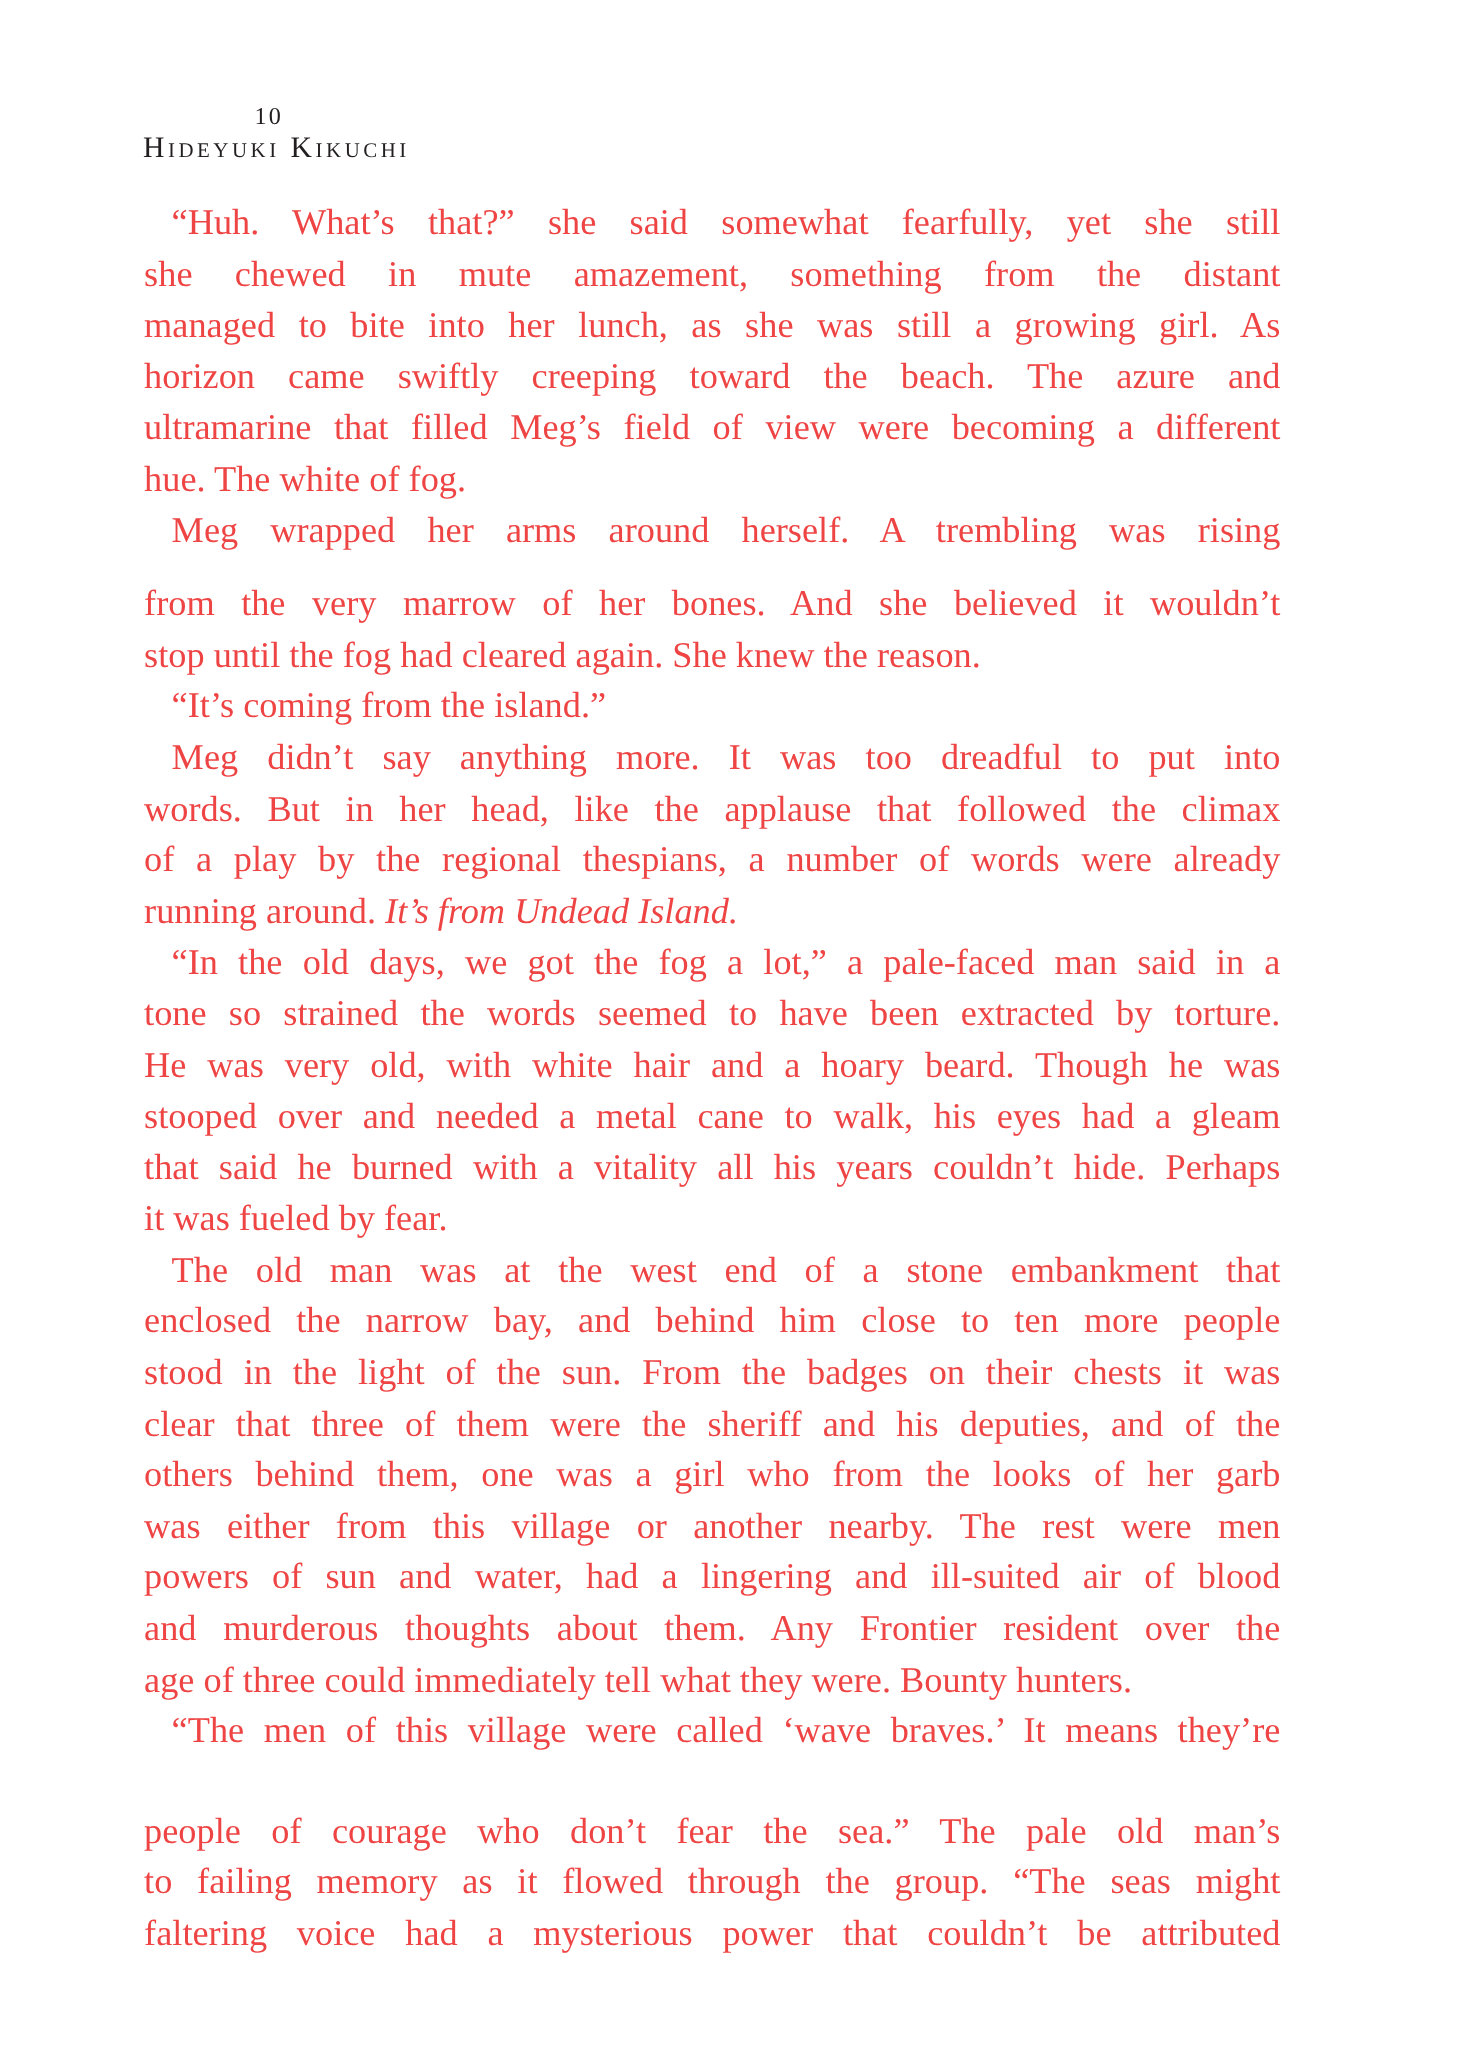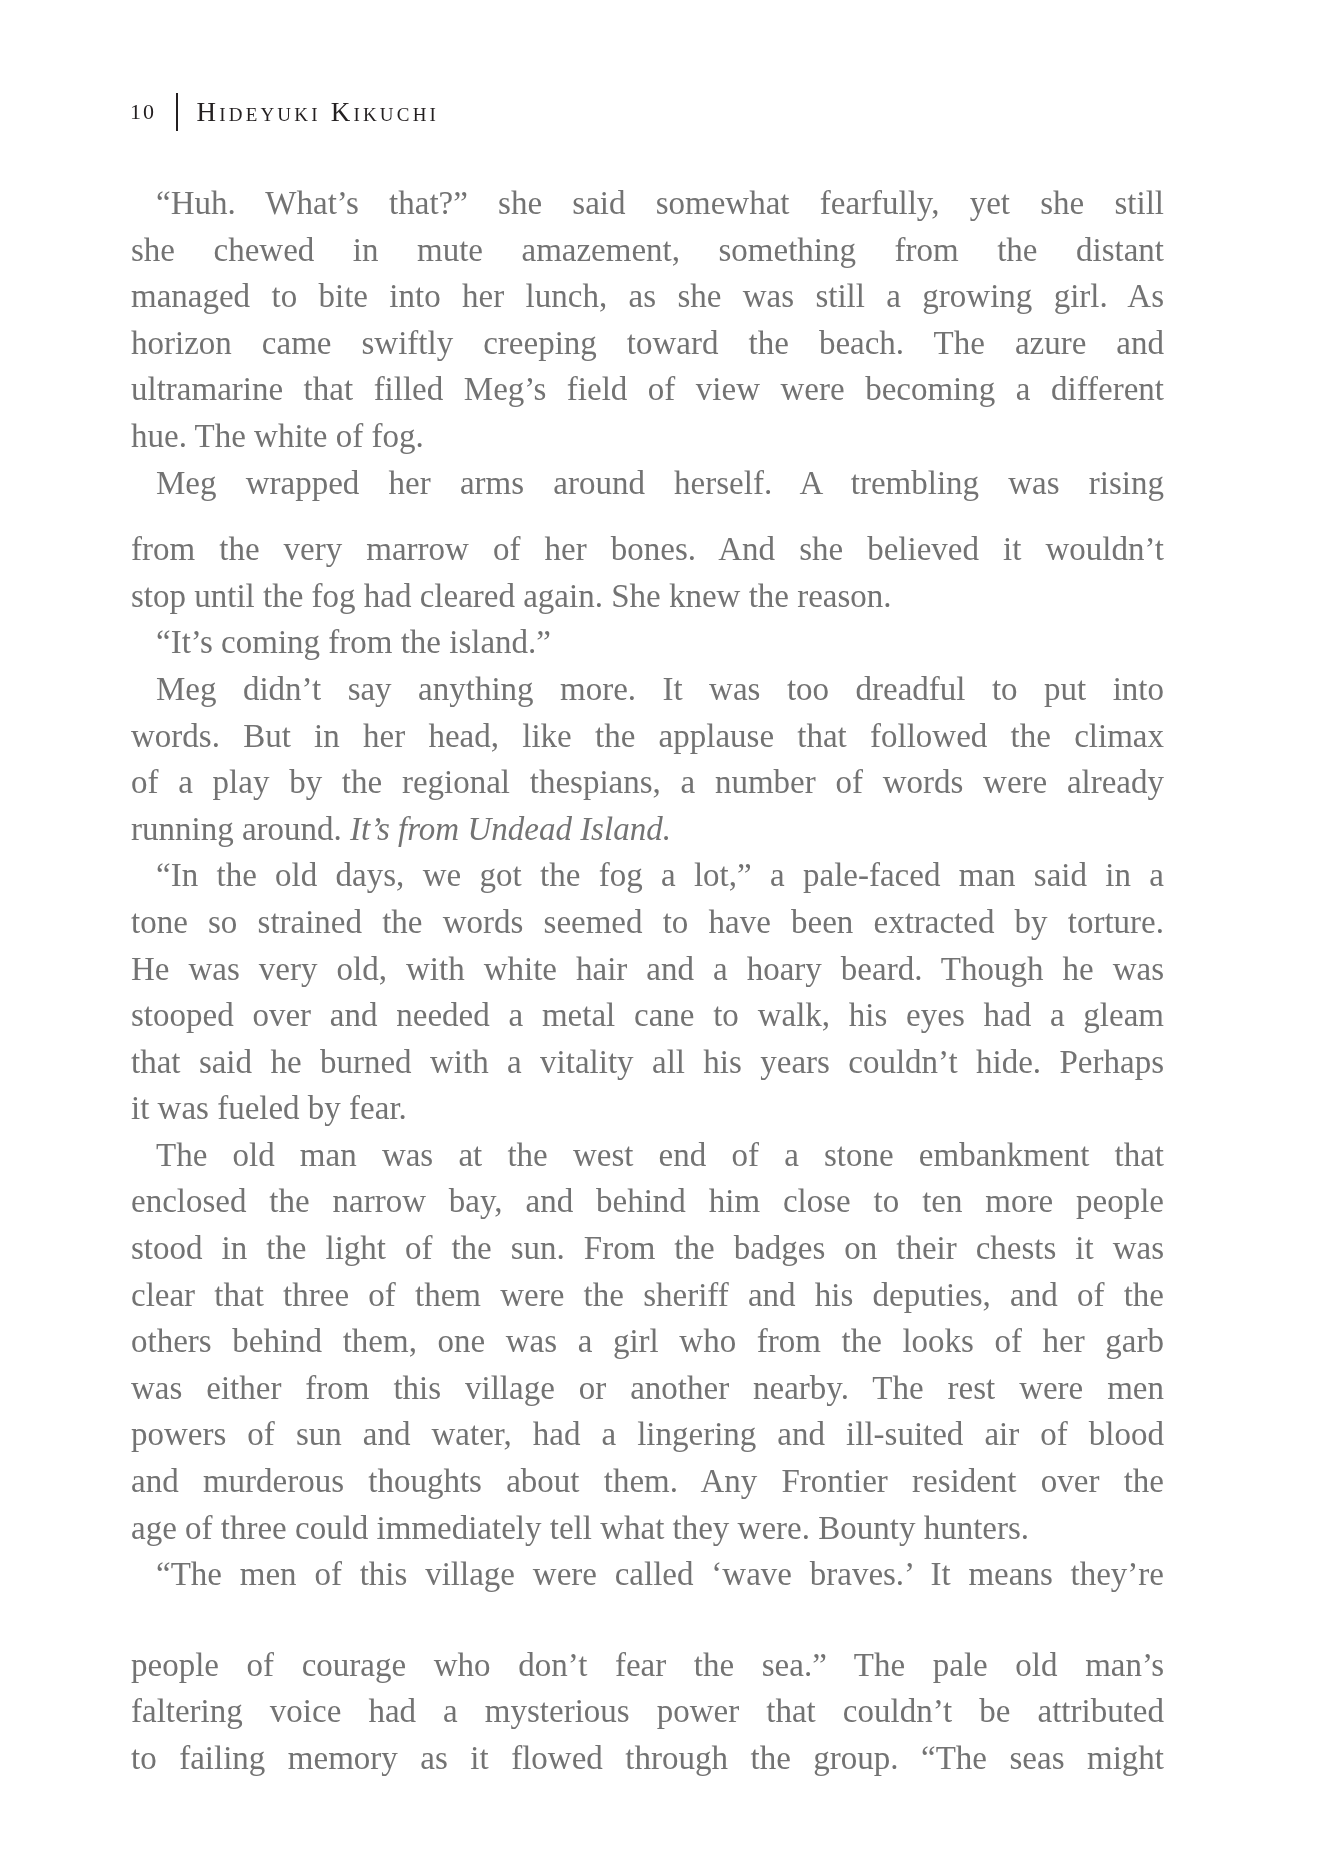--- a/index.html
+++ b/index.html
@@ -1,22 +1,22 @@
 <!DOCTYPE html>
 <html><head>
 <meta charset="utf-8">
 <style>
   html, body { margin: 0; padding: 0; background: #ffffff; }
   body { width: 1325px; height: 1874px; position: relative; overflow: hidden; }
   .page { position: absolute; left: 0; top: 0; width: 1325px; height: 1874px; background: #ffffff; color: #231f20; }
-  .running-head { position: absolute; left: 130px; top: 93px; height: 38px; display: flex; align-items: center; font-family: "Liberation Serif", "DejaVu Serif", serif; color: #231f20; }
+  .running-head { position: absolute; left: 130px; top: 93px; height: 38px; display: flex; align-items: center; font-family: "Liberation Serif", "DejaVu Serif", serif; color: #231f20; flex-direction: column; }
   .folio { font-size: 22px; letter-spacing: 2px; width: 40px; font-variant: small-caps; }
   .rule { width: 1.5px; height: 38px; background: #231f20; margin: 0 19px 0 6px; }
   .head-title { font-size: 27px; font-variant: small-caps; letter-spacing: 3.2px; }
-  .body-text { position: absolute; left: 131px; top: 180px; width: 1033px; font-family: "Liberation Serif", "DejaVu Serif", serif; font-size: 33px; line-height: 46.6px; color: #737373; }
+  .body-text { position: absolute; left: 131px; top: 180px; width: 1033px; font-family: "Liberation Serif", "DejaVu Serif", serif; font-size: 33px; line-height: 46.6px; color: #ef4444; }
   .line { display: block; height: 46.6px; white-space: nowrap; text-align: justify; text-align-last: justify; overflow: visible; }
   .line.indent { padding-left: 25px; }
   .line.last { text-align-last: left; }
   .line .it { font-style: italic; }
 </style>
 </head>
 <body>
 
 <div class="page">
   <div class="running-head">
@@ -50,16 +50,16 @@
       <span class="line" style="white-space: nowrap; display: block; word-spacing: 14.6278px; text-align-last: left;"><span>enclosed the narrow bay, and behind him close to ten more people</span></span>
       <span class="line" style="white-space: nowrap; display: block; word-spacing: 10.74px; text-align-last: left;"><span>stood in the light of the sun. From the badges on their chests it was</span></span>
       <span class="line" style="white-space: nowrap; display: block; word-spacing: 10.9952px; text-align-last: left;"><span>clear that three of them were the sheriff and his deputies, and of the</span></span>
       <span class="line" style="white-space: nowrap; display: block; word-spacing: 12.3486px; text-align-last: left;"><span>others behind them, one was a girl who from the looks of her garb</span></span>
       <span class="line" style="white-space: nowrap; display: block; word-spacing: 15.6875px; text-align-last: left;"><span>was either from this village or another nearby. The rest were men</span></span>
       <span class="line" style="white-space: nowrap; display: block; word-spacing: 12.8021px; text-align-last: left;"><span>powers of sun and water, had a lingering and ill-suited air of blood</span></span>
       <span class="line" style="white-space: nowrap; display: block; word-spacing: 15.9983px; text-align-last: left;"><span>and murderous thoughts about them. Any Frontier resident over the</span></span>
       <span class="line last" style="white-space: nowrap; display: block;"><span>age of three could immediately tell what they were. Bounty hunters.</span></span>
       <span class="line indent" style="white-space: nowrap; display: block; word-spacing: 9.5625px; text-align-last: left;"><span>“The men of this village were called ‘wave braves.’ It means they’re</span></span>
       <span class="line" style="white-space: nowrap; display: block; word-spacing: 19.3807px; text-align-last: left; margin-top: 44px;"><span>people of courage who don’t fear the sea.” The pale old man’s</span></span>
+      <span class="line" style="white-space: nowrap; display: block; word-spacing: 14.2585px; text-align-last: left;"><span>to failing memory as it flowed through the group. “The seas might</span></span>
       <span class="line" style="white-space: nowrap; display: block; word-spacing: 18.8281px; text-align-last: left;"><span>faltering voice had a mysterious power that couldn’t be attributed</span></span>
-      <span class="line" style="white-space: nowrap; display: block; word-spacing: 14.2585px; text-align-last: left;"><span>to failing memory as it flowed through the group. “The seas might</span></span>
     </div>
 </div>
 
 </body></html>

